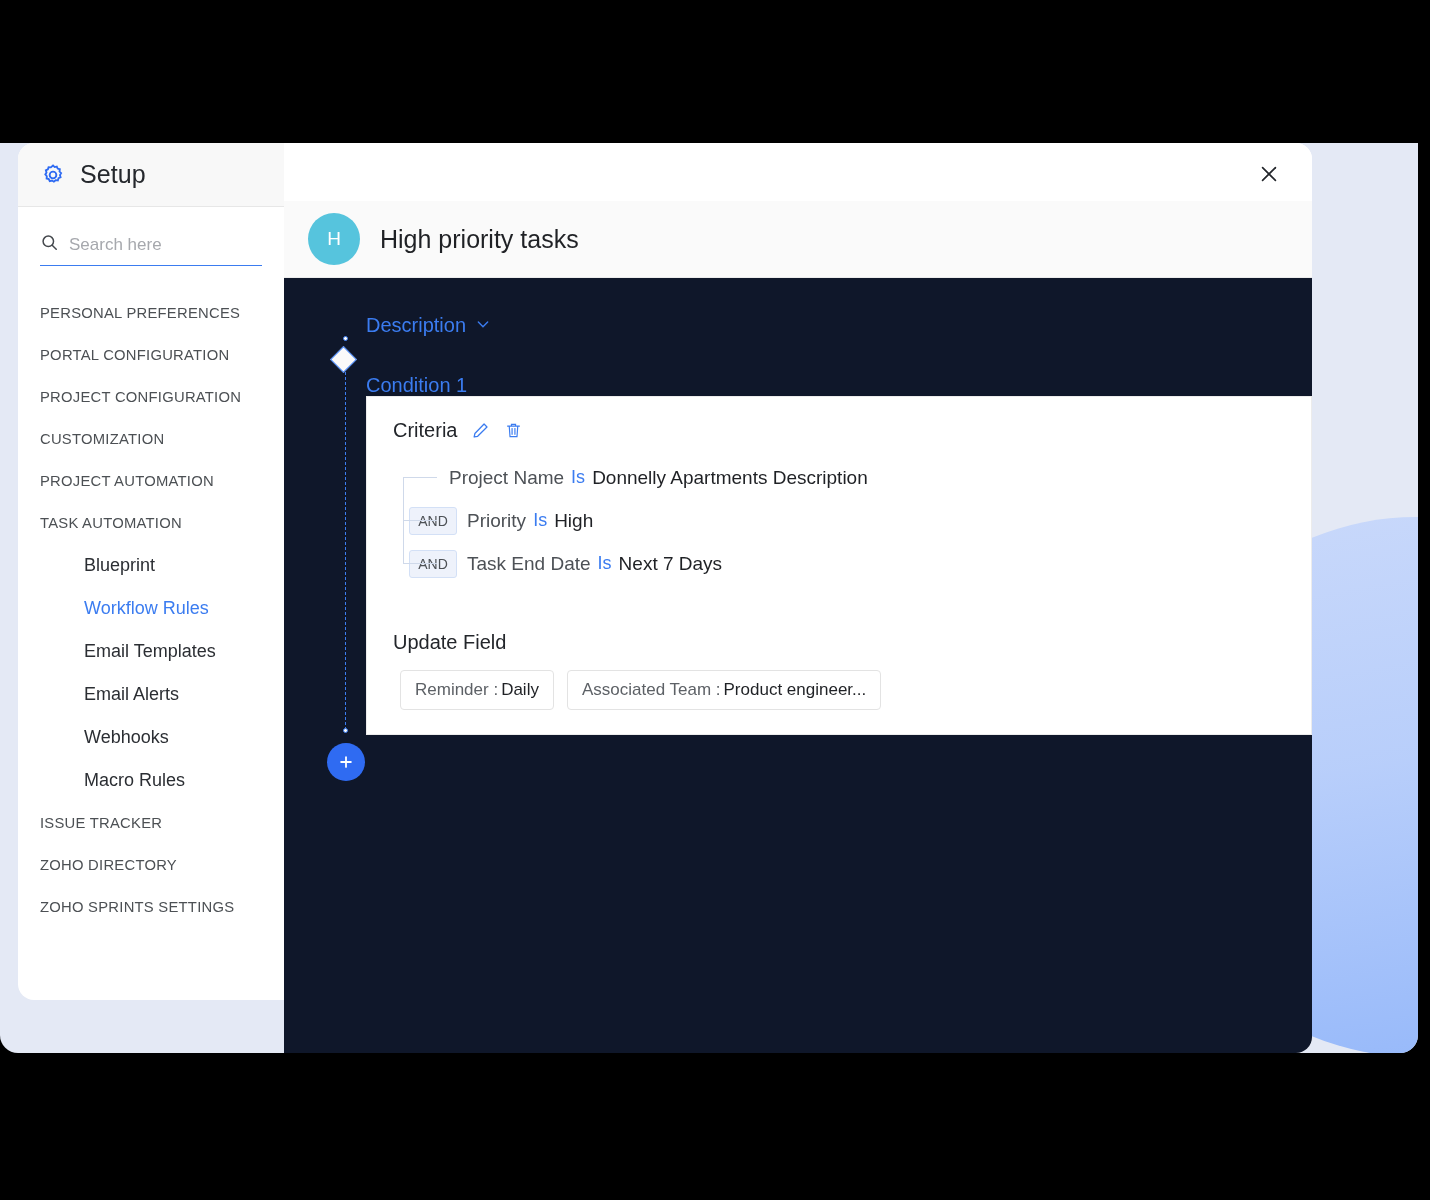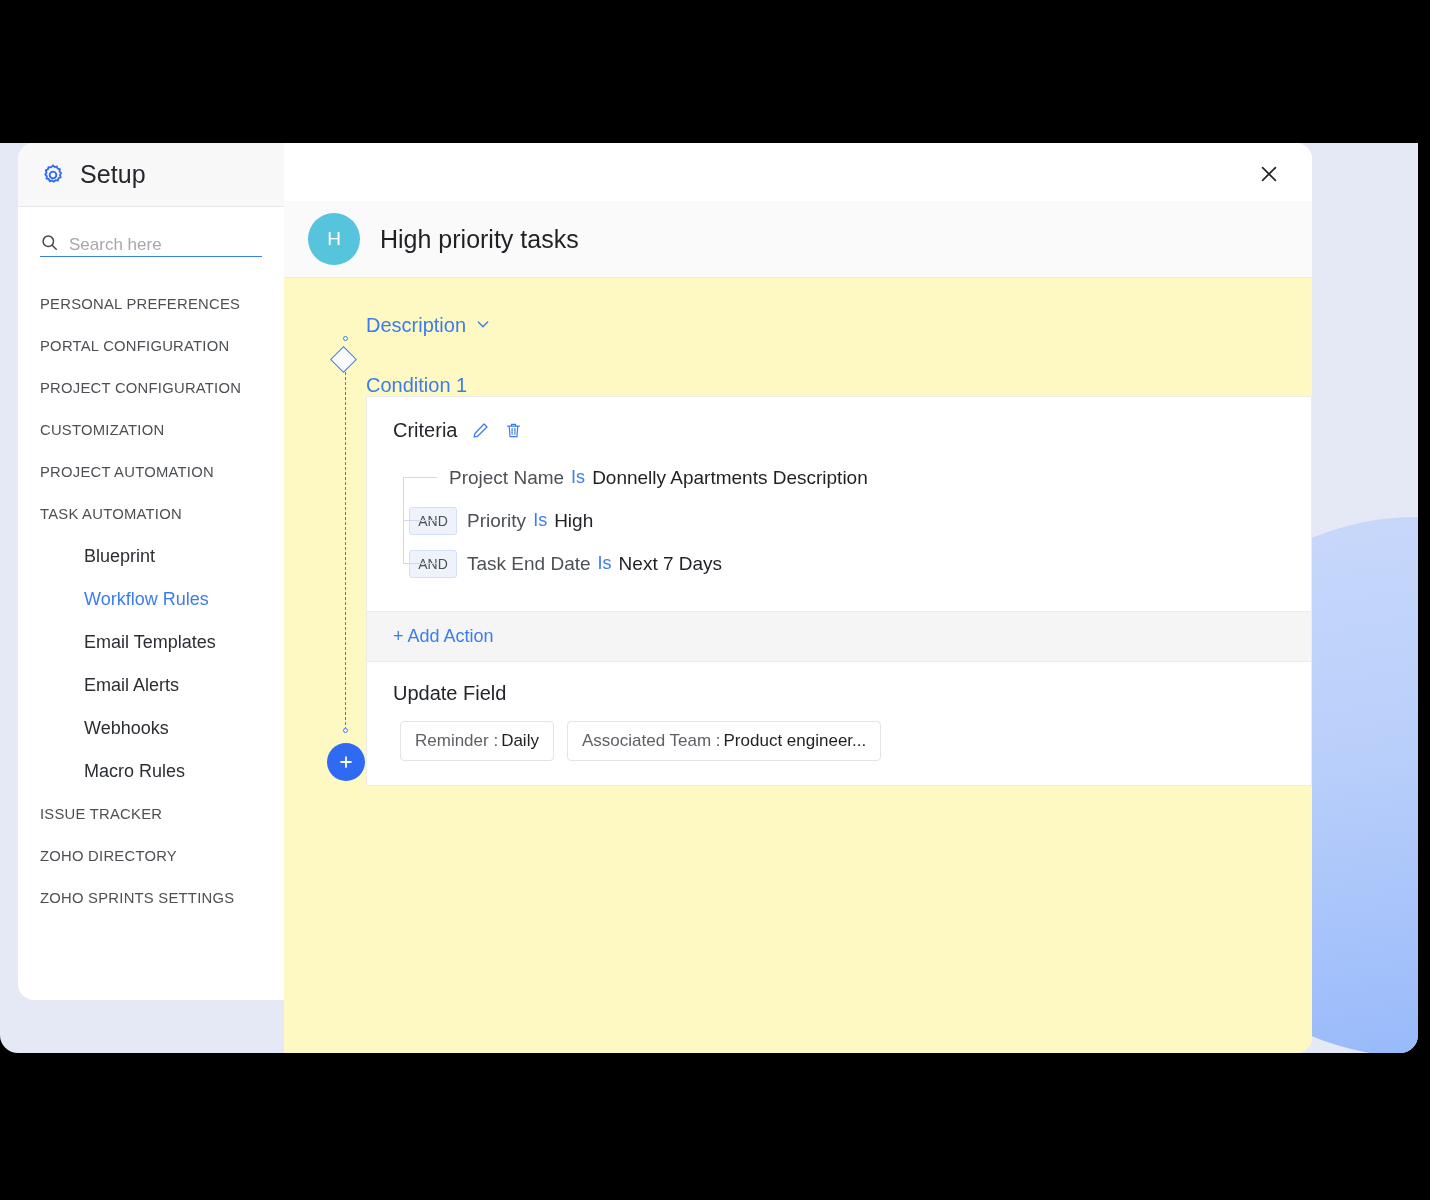--- a/index.html
+++ b/index.html
@@ -48,20 +48,21 @@
     border-top-left-radius: 16px;
     border-bottom: 1px solid #e7e7e7;
   }
   #sidebar-header .gear { width: 26px; height: 26px; display:block; }
   #setup-title {
     font-size: 25px; font-weight: 500; color: #25282d; letter-spacing: .1px;
   }
   #search-wrap {
     margin: 26px 22px 0 22px;
     display: flex; align-items: center; gap: 10px;
+    padding-bottom: 9px;
     border-bottom: 1.5px solid #3b7cf0;
   }
   #search-input {
     border: none; outline: none; background: transparent;
     font-family: inherit; font-size: 17px; color: #33363b;
     width: 100%;
   }
   #search-input::placeholder { color: #a6a8ad; }
 
   .nav-list { margin-top: 26px; }
@@ -108,21 +109,21 @@
     width: 52px; height: 52px; border-radius: 50%;
     background: #56c4dd;
     color: #ffffff; font-size: 19px; font-weight: 400;
     display: flex; align-items: center; justify-content: center;
   }
   #rule-title { font-size: 25px; color: #1f2125; font-weight: 400; }
 
   #modal-body {
     position: relative;
     height: 775px;
-    background: #fef9c3;
+    background: #0f172a;
   }
 
   #description-toggle {
     position: absolute; left: 82px; top: 36px;
     display: flex; align-items: center; gap: 9px;
     color: #3b7cf0; font-size: 20px; cursor: pointer;
   }
 
   
   #timeline { position: absolute; left: 36px; top: 58px; width: 60px; height: 600px; }
@@ -350,23 +351,20 @@
             <div class="crit-row">
               <span class="tree-v"></span>
               <span class="tree-h"></span>
               <span class="and-badge">AND</span>
               <span class="crit-field">Task End Date</span>
               <span class="crit-op">Is</span>
               <span class="crit-val">Next 7 Days</span>
             </div>
           </div>
 
-        <div id="add-action-bar">
-          <span id="add-action-link">+ Add Action</span>
-        </div>
 
         <div id="update-field-block">
           <div id="update-field-title">Update Field</div>
           <div id="chips">
               <div class="chip"><span>Reminder :</span><b>Daily</b></div>
               <div class="chip"><span>Associated Team :</span><b>Product engineer...</b></div>
             </div>
         </div>
       </div>
     </div>

